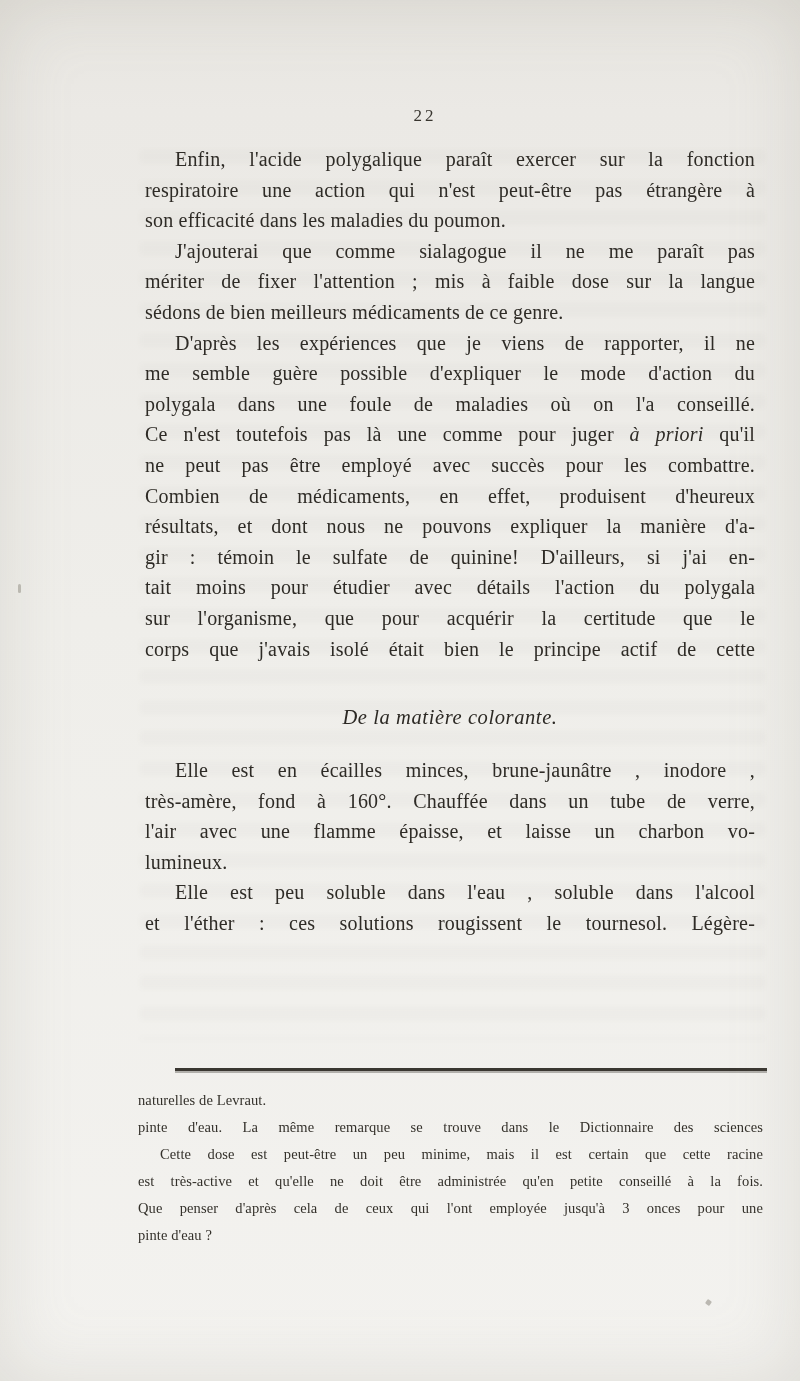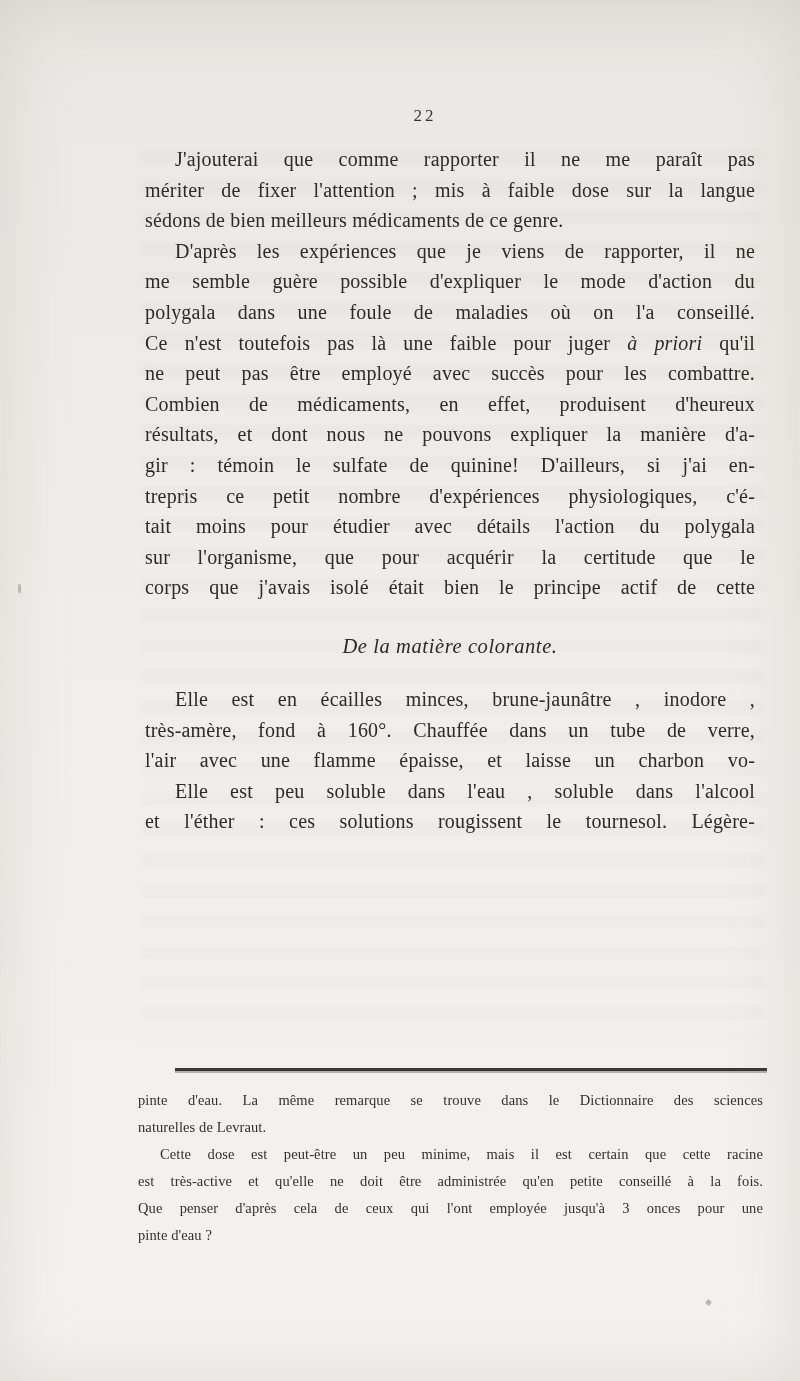--- a/index.html
+++ b/index.html
@@ -32,21 +32,21 @@
     line-height:30.6px;min-height:30.6px;
     text-align:justify;text-align-last:justify;
     white-space:normal;
   }
   .line.first{padding-left:30px;}
   .line.last{text-align-last:left;}
   .it{font-style:italic;}
   .heading{
     font-style:italic;text-align:center;
     font-size:20.5px;letter-spacing:.6px;line-height:31px;
-    margin-top:28px;margin-bottom:22px;color:#2c2924;
+    margin-top:38px;margin-bottom:22px;color:#2c2924;
   }
   .footnote-rule{
     position:absolute;top:1068px;left:175px;width:592px;height:3px;
     background:#3a3731;box-shadow:0 2px 0 rgba(58,55,49,.35);
   }
   .footnote{
     position:absolute;top:1087px;left:138px;width:625px;
     font-size:14.5px;letter-spacing:.1px;color:#33302a;
   }
   .footnote .line{line-height:27px;min-height:27px;}
@@ -58,56 +58,61 @@
 </head>
 <body>
 
 <div class="page">
   <div class="ghost"></div>
 
   <div class="page-number">22</div>
 
   <div class="body-text">
       <div class="para">
-        <div class="line first">J'ajouterai que comme rapporter il ne me paraît pas</div>
+        <div class="line first">Enfin, l'acide polygalique paraît exercer sur la fonction</div>
+        <div class="line">respiratoire une action qui n'est peut-être pas étrangère à</div>
+        <div class="line last">son efficacité dans les maladies du poumon.</div>
+      </div>
+      <div class="para">
+        <div class="line first">J'ajouterai que comme sialagogue il ne me paraît pas</div>
         <div class="line">mériter de fixer l'attention ; mis à faible dose sur la langue</div>
         <div class="line last">sédons de bien meilleurs médicaments de ce genre.</div>
       </div>
       <div class="para">
         <div class="line first">D'après les expériences que je viens de rapporter, il ne</div>
         <div class="line">me semble guère possible d'expliquer le mode d'action du</div>
         <div class="line">polygala dans une foule de maladies où on l'a conseillé.</div>
-        <div class="line"><span>Ce n'est toutefois pas là une faible pour juger </span><span class="it">à priori</span><span> qu'il</span></div>
+        <div class="line"><span>Ce n'est toutefois pas là une comme pour juger </span><span class="it">à priori</span><span> qu'il</span></div>
         <div class="line">ne peut pas être employé avec succès pour les combattre.</div>
         <div class="line">Combien de médicaments, en effet, produisent d'heureux</div>
         <div class="line">résultats, et dont nous ne pouvons expliquer la manière d'a-</div>
         <div class="line">gir : témoin le sulfate de quinine! D'ailleurs, si j'ai en-</div>
-        <div class="line">trepris ce petit nombre d'expériences physiologiques, c'é-</div>
         <div class="line">tait moins pour étudier avec détails l'action du polygala</div>
         <div class="line">sur l'organisme, que pour acquérir la certitude que le</div>
         <div class="line">corps que j'avais isolé était bien le principe actif de cette</div>
       </div>
       <div class="heading">De la matière colorante.</div>
       <div class="para">
         <div class="line first">Elle est en écailles minces, brune-jaunâtre , inodore ,</div>
         <div class="line">très-amère, fond à 160°. Chauffée dans un tube de verre,</div>
         <div class="line">l'air avec une flamme épaisse, et laisse un charbon vo-</div>
+        <div class="line last">lumineux.</div>
       </div>
       <div class="para">
         <div class="line first">Elle est peu soluble dans l'eau , soluble dans l'alcool</div>
         <div class="line">et l'éther : ces solutions rougissent le tournesol. Légère-</div>
       </div>
     </div>
 
   <div class="footnote-rule"></div>
 
   <div class="footnote">
       <div class="para">
+        <div class="line last">naturelles de Levraut.</div>
         <div class="line">pinte d'eau. La même remarque se trouve dans le Dictionnaire des sciences</div>
-        <div class="line last">naturelles de Levraut.</div>
       </div>
       <div class="para">
         <div class="line first">Cette dose est peut-être un peu minime, mais il est certain que cette racine</div>
         <div class="line">est très-active et qu'elle ne doit être administrée qu'en petite conseillé à la fois.</div>
         <div class="line">Que penser d'après cela de ceux qui l'ont employée jusqu'à 3 onces pour une</div>
         <div class="line last">pinte d'eau ?</div>
       </div>
     </div>
 
   <div class="speck s1"></div>

